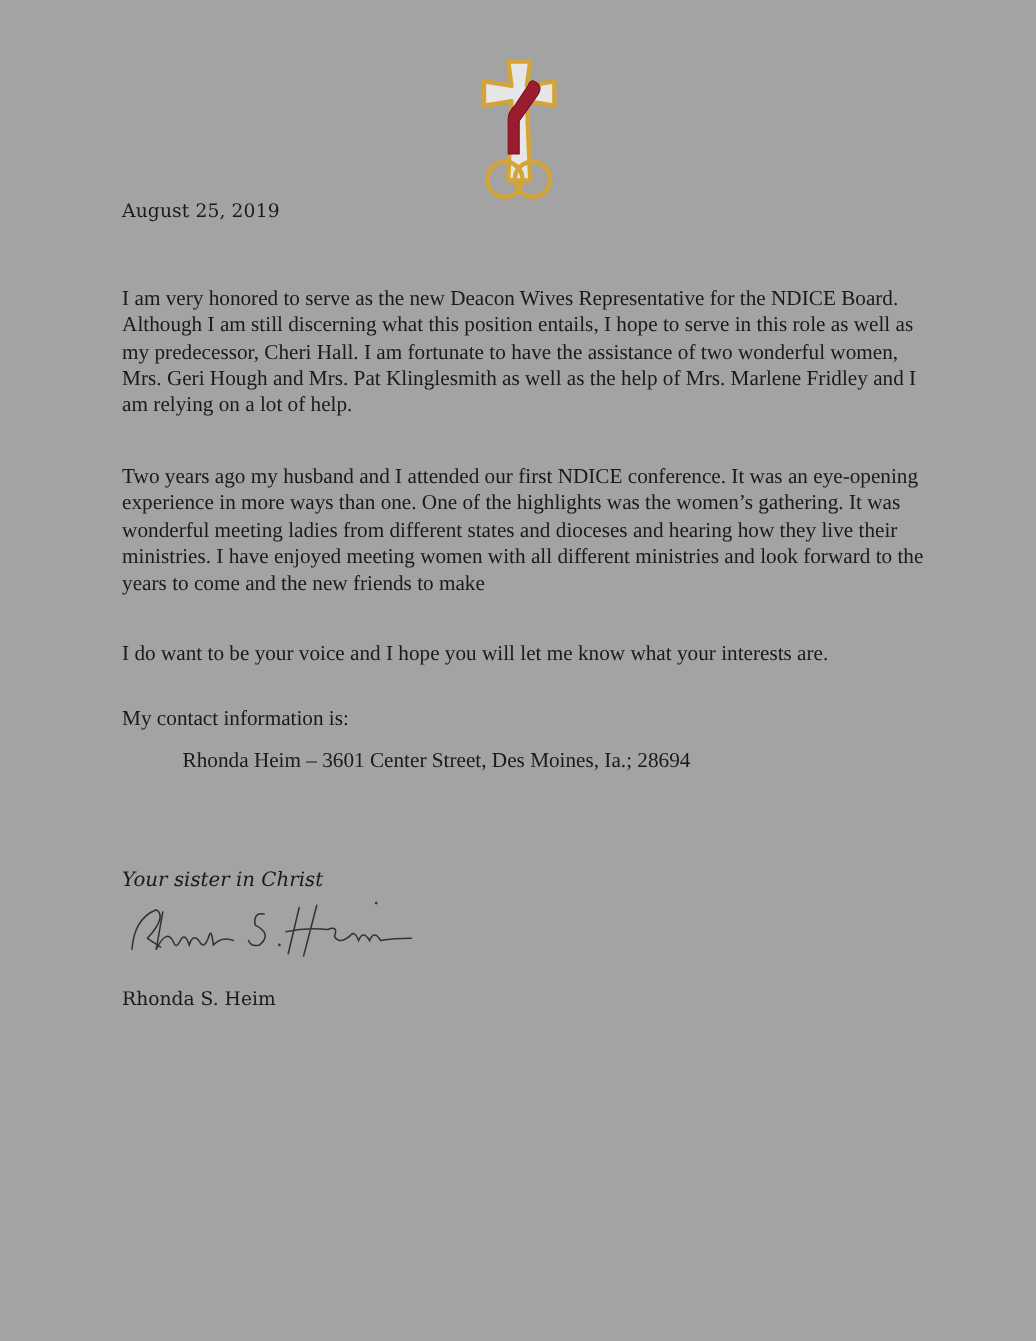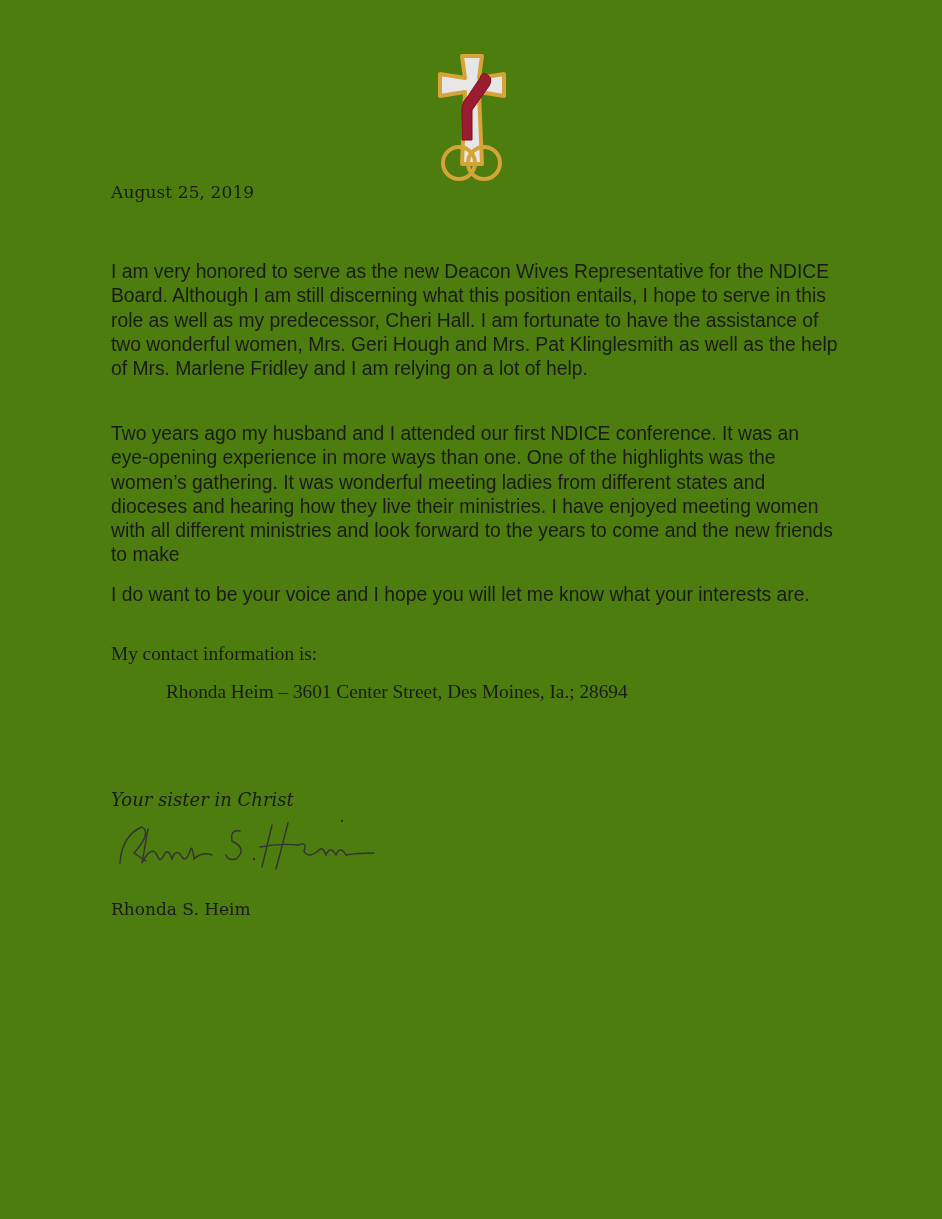--- a/index.html
+++ b/index.html
@@ -1,26 +1,26 @@
 <!DOCTYPE html>
 <html><head>
 <meta charset="utf-8">
 <style>
   html, body { margin: 0; padding: 0; background: #ffffff; }
   body { width: 942px; height: 1219px; position: relative; overflow: hidden;
          font-family: "DejaVu Serif", "Liberation Serif", serif; color: #1a1a1a; }
-  .page { position: absolute; left: 0; top: 0; width: 942px; height: 1219px; background: #4d7c0f; }
+  .page { position: absolute; left: 0; top: 0; width: 942px; height: 1219px; background: #a3a3a3; }
   .logo { position: absolute; left: 432px; top: 52px; width: 80px; height: 135px; }
   .date { position: absolute; left: 111px; top: 182px; font-size: 17px; letter-spacing: 0.1px; }
   .para { position: absolute; left: 111px; width: 730px; font-size: 17.4px; line-height: 24px; }
   .p1 { top: 260px; }
   .p2 { top: 422px; }
   .p3 { top: 583px; }
   .p4 { top: 642px; }
-  .p1, .p2, .p3 { font-family: Liberation Sans, sans-serif; font-size: 19.3px; line-height: 24.3px; }
+  .p1, .p2, .p3 { font-family: Liberation Serif, serif; font-size: 19.3px; line-height: 24.3px; }
   .p4 { font-family: "Liberation Serif", serif; font-size: 19.3px; }
   .contact { position: absolute; left: 166px; font-family: "Liberation Serif", serif; font-size: 19.3px; }
   .c1 { top: 681px; }
   .c2 { top: 717px; }
   .closing { position: absolute; left: 111px; top: 789px; font-size: 18px; font-style: italic; }
   .signature { position: absolute; left: 112px; top: 815px; width: 270px; height: 60px; }
   .printed-name { position: absolute; left: 111px; top: 899px; font-size: 17px; }
 </style>
 </head>
 <body>

